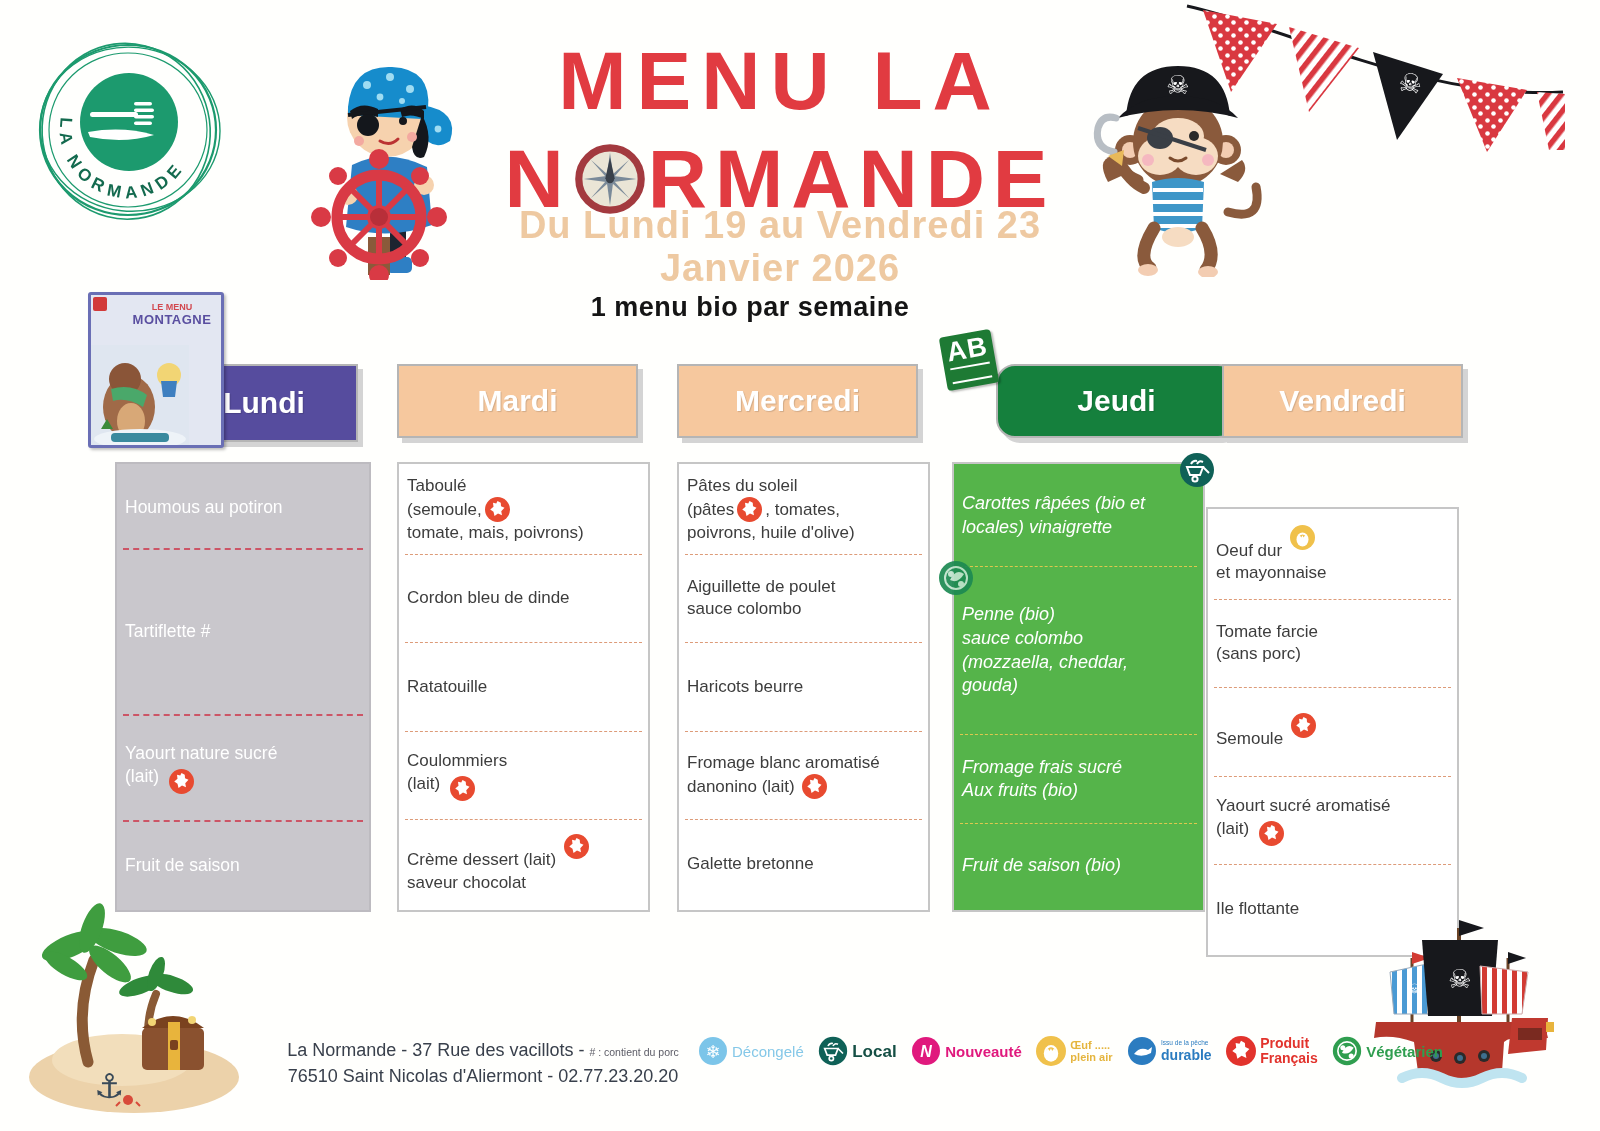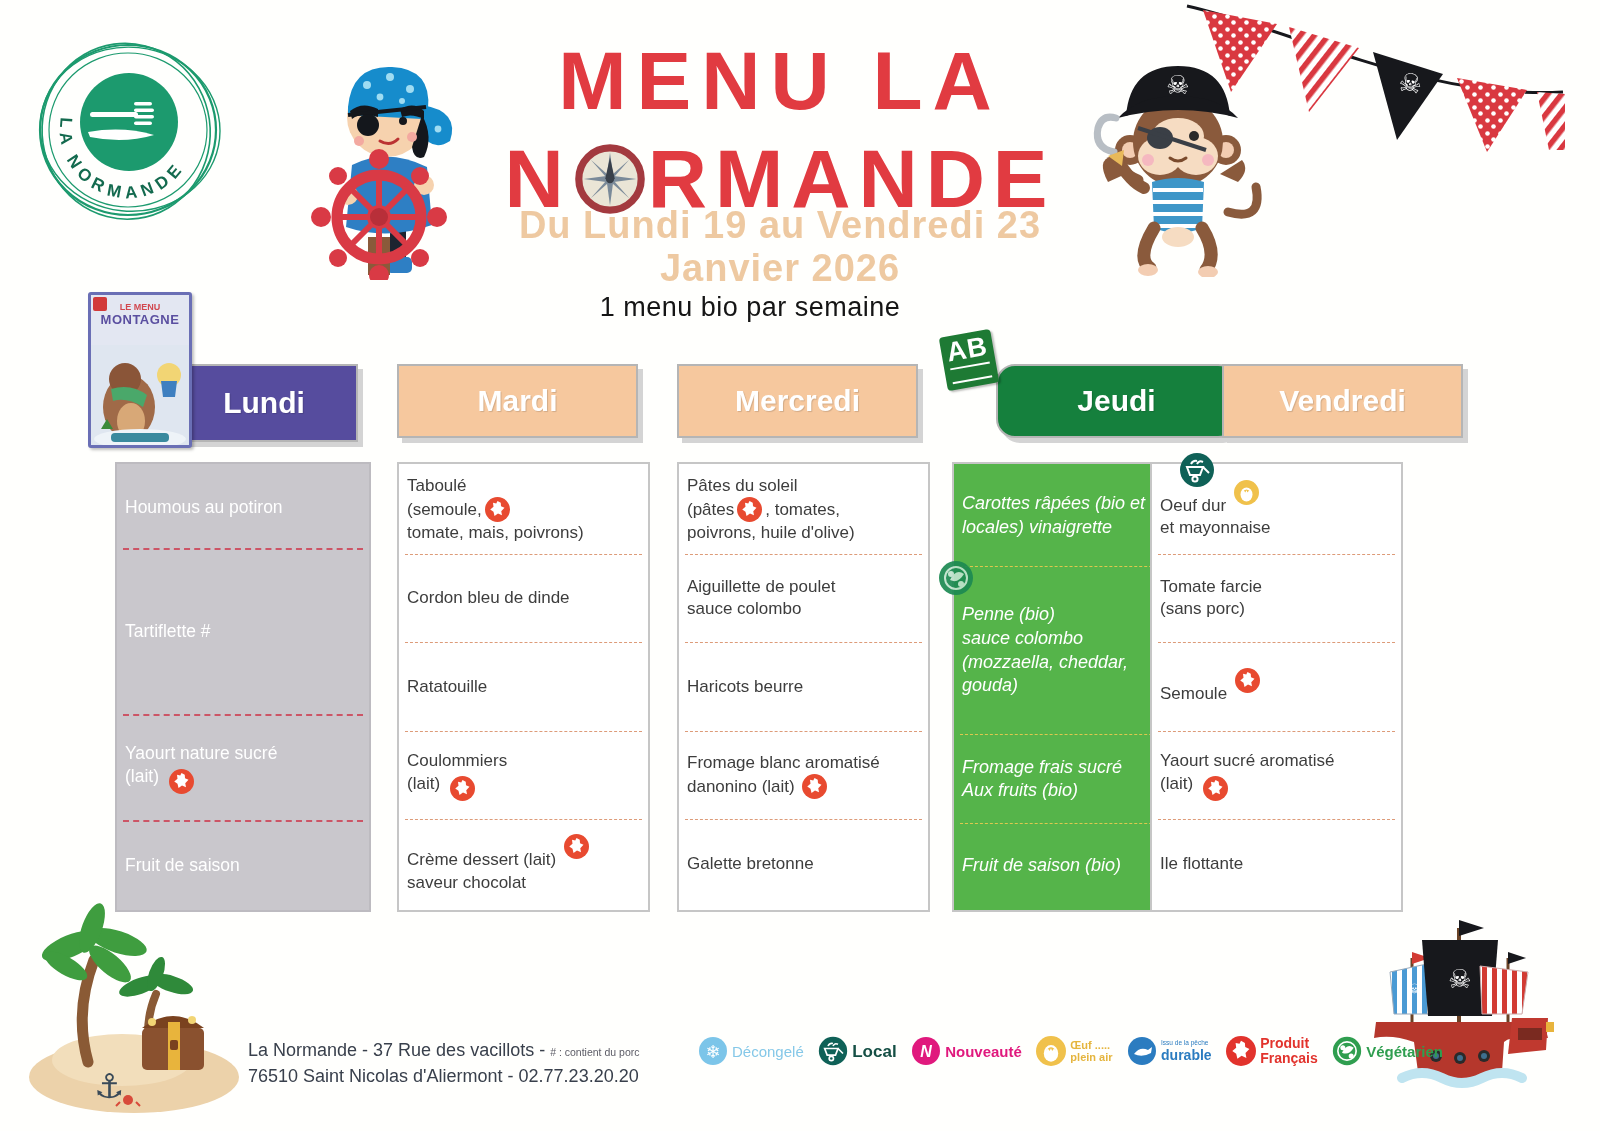--- a/index.html
+++ b/index.html
@@ -9,25 +9,25 @@
   .logo{position:absolute;left:28px;top:38px;width:200px;height:185px;}
   .pirate-boy{position:absolute;left:282px;top:45px;width:210px;height:235px;}
   .monkey{position:absolute;left:1078px;top:32px;width:200px;height:245px;}
   .bunting{position:absolute;left:1185px;top:0px;width:380px;height:205px;}
   .title-wrap{position:absolute;left:460px;top:38px;width:640px;text-align:center;color:#e13b41;}
   .title-l1{font-size:82px;font-weight:bold;letter-spacing:10px;line-height:1.05;}
   .title-l2{font-size:82px;font-weight:bold;letter-spacing:8px;line-height:1.0;margin-top:14px;white-space:nowrap;}
   .compass{display:inline-block;width:72px;height:72px;vertical-align:-8px;margin:0 2px;}
   .subtitle{font-size:38px;font-weight:bold;color:#eec9a1;margin-top:-16px;letter-spacing:1px;}
   .intro{position:absolute;left:420px;top:292px;width:660px;text-align:center;
-         font-size:27px;font-weight:normal;color:#151515;letter-spacing:.5px;}
+         font-size:27px;font-weight:bold;color:#151515;letter-spacing:.5px;}
   
   .book{position:absolute;left:88px;top:292px;width:98px;height:150px;background:#e3e7f2;
         border:3px solid #6a6fb5;border-radius:3px;z-index:6;box-shadow:2px 2px 3px rgba(0,0,0,.25);
-        overflow:hidden;text-align:center;}
+        overflow:hidden;text-align:center;padding-left:32px;}
   .book .tag{position:absolute;left:2px;top:2px;width:14px;height:14px;background:#d23a3a;border-radius:2px;}
   .book .bt{margin-top:8px;font-size:9px;font-weight:bold;color:#d2484f;line-height:1.1;}
   .book .bt2{font-size:13px;font-weight:bold;color:#5a4fa0;line-height:1.0;letter-spacing:.5px;}
   .book svg{position:absolute;left:0;bottom:0;width:98px;height:100px;}
   
   .ab-badge{position:absolute;left:943px;top:333px;width:52px;height:54px;background:#1e7a34;
             transform:rotate(-10deg);z-index:5;border-radius:4px;color:#fff;text-align:center;
             box-shadow:2px 2px 2px rgba(0,0,0,.25);}
   .ab-badge .ab{font-size:27px;font-weight:bold;line-height:32px;letter-spacing:1px;}
   .ab-badge .bars{margin:0 auto;width:40px;height:12px;border-top:2px solid #fff;border-bottom:2px solid #fff;
@@ -40,40 +40,40 @@
   .hd-mardi{left:397px;width:237px;background:#f6c89e;}
   .hd-mercredi{left:677px;width:237px;background:#f6c89e;}
   .hd-jeudi{left:996px;width:237px;background:#15803d;border-radius:19px;}
   .hd-vendredi{left:1222px;width:237px;background:#f6c89e;}
   .day-body{position:absolute;top:462px;height:442px;width:237px;background:#fff;border:2px solid #c6c6c6;
             display:flex;flex-direction:column;padding:2px 6px;box-sizing:content-box;}
   .bd-lundi{left:115px;width:240px;background:#c9c7cc;border-color:#bdbbc0;}
   .bd-mardi{left:397px;}
   .bd-mercredi{left:677px;}
   .bd-jeudi{left:952px;background:#55b44a;border-color:#c6c6c6;}
-  .bd-vendredi{left:1150px;}
+  .bd-vendredi{left:1206px;margin-top:45px;}
   .row{flex:1;display:flex;flex-direction:column;justify-content:center;align-items:flex-start;text-align:center;
        font-size:17px;color:#3d3d3d;line-height:1.32;padding:4px 2px;position:relative;}
   .row:not(:last-child){border-bottom:1px dashed #dd9b79;}
   .bd-lundi .row{color:#fff;font-size:17.5px;}
   .bd-lundi .row:not(:last-child){border-bottom:2px dashed #cc5566;}
   .bd-jeudi .row{color:#fff;font-style:italic;font-size:18px;}
   .bd-jeudi .row:not(:last-child){border-bottom:1px dashed #ddc84e;}
   .f1{flex:1}.f105{flex:1.05}.f115{flex:1.15}.f13{flex:1.3}.f2{flex:2}.f21{flex:2.1}.f095{flex:.95}
   .mini-icon{display:inline-block;width:25px;height:25px;vertical-align:-7px;margin-left:7px;}
   .mini-icon.mid{margin:0 3px;vertical-align:-7px;}
   .mini-icon.hi{vertical-align:6px;margin-left:8px;}
   .mini-icon.lo{vertical-align:-12px;margin-left:10px;}
   .corner-icon{position:absolute;width:36px;height:36px;z-index:4;}
   .ci-local{right:-12px;top:-12px;}
   .ci-veg{left:-16px;top:96px;opacity:.92;}
   
   .island{position:absolute;left:22px;top:872px;width:225px;height:245px;}
   .ship{position:absolute;left:1362px;top:910px;width:195px;height:190px;}
-  .footer-text{position:absolute;left:248px;top:1040px;width:470px;color:#39404c;}
+  .footer-text{position:absolute;left:248px;top:1040px;width:470px;text-align:center;color:#39404c;}
   .footer-text .l1{font-size:18px;}
   .footer-text .note{font-size:10.5px;color:#5c5c66;}
   .footer-text .l2{font-size:18px;margin-top:5px;}
   .legend{position:absolute;left:698px;top:1036px;width:745px;display:flex;align-items:center;
           justify-content:space-between;}
   .leg-item{display:flex;align-items:center;gap:4px;}
   .leg-icon{width:30px;height:30px;flex:0 0 auto;}
   .leg-label{line-height:1.0;}
   .lbl-decongele{color:#85c8e8;font-size:15px;}
   .lbl-local{color:#154f44;font-size:17px;font-weight:bold;}

